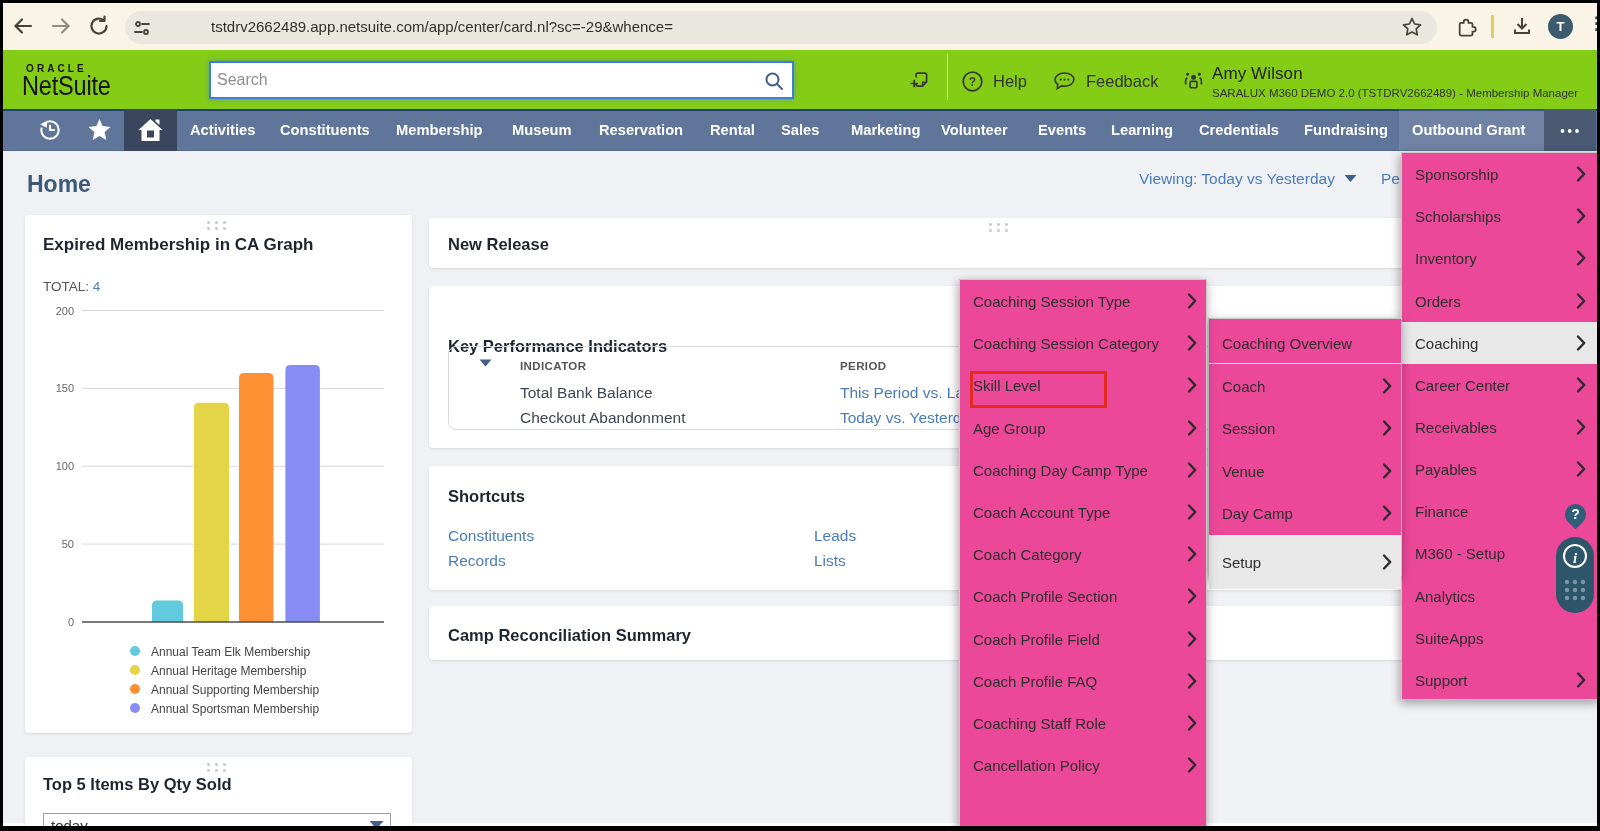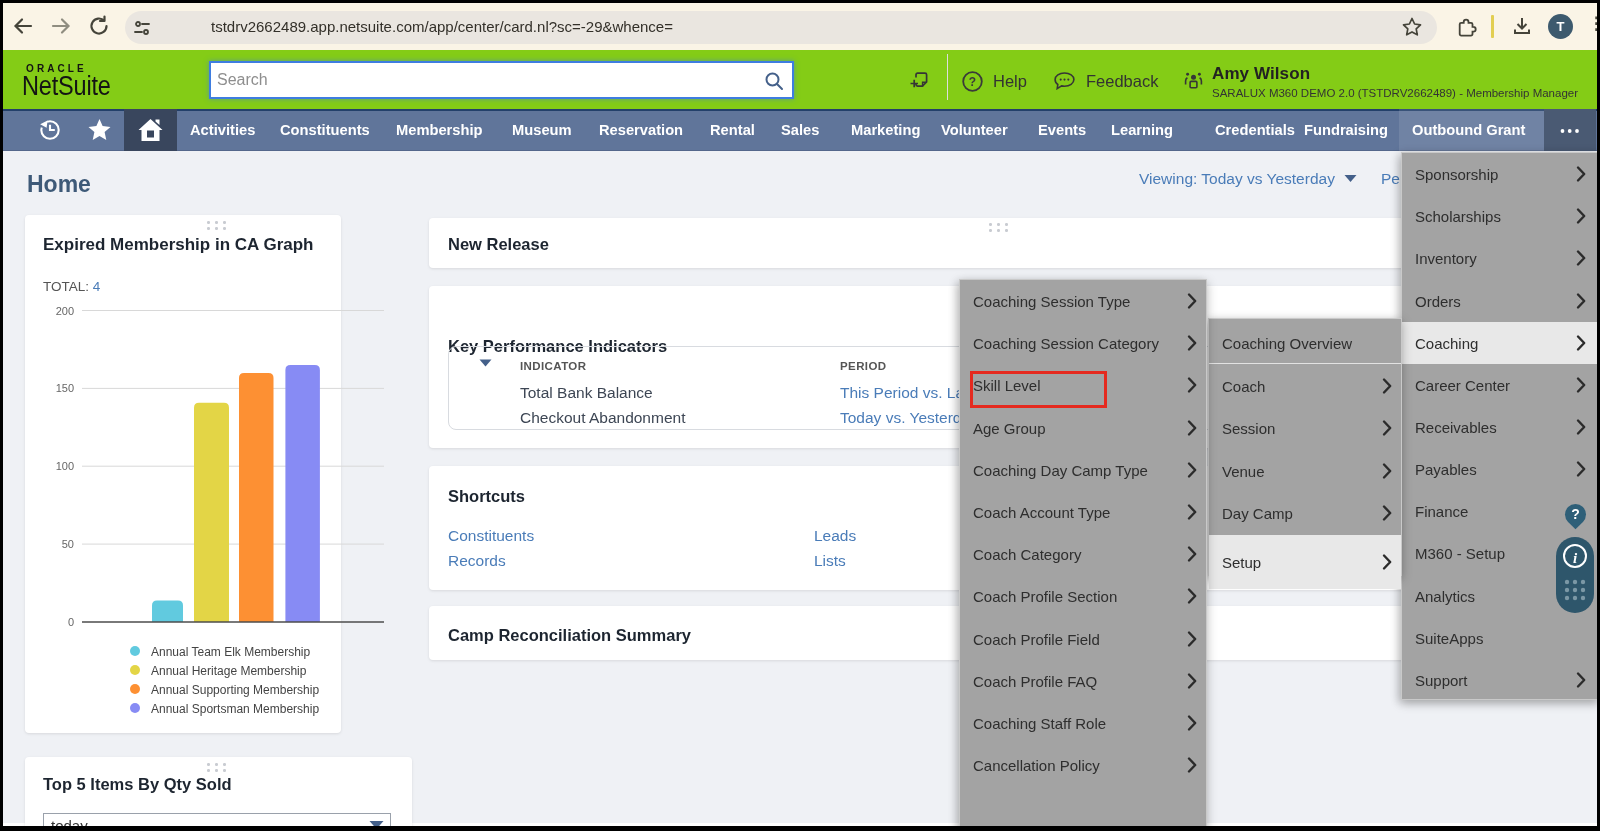--- a/index.html
+++ b/index.html
@@ -12,21 +12,21 @@
 #urlpill { position:absolute; left:125px; top:8px; width:1312px; height:33px; background:#eae6e0; border-radius:17px; }
 #urltext { position:absolute; left:163px; top:15px; font-size:15px; color:#333029;margin-left:48px; }
 
 
 #nsheader { position:absolute; left:0; top:50px; width:100%; height:59px; background:#84cc16; }
 #logo-oracle { position:absolute; left:26px; top:13px; font-size:10px; font-weight:bold; letter-spacing:3.1px; color:#141414; }
 #logo-netsuite { position:absolute; left:22px; top:20px; font-size:24.5px; color:#141414; letter-spacing:-0.2px; transform:scale(0.96,1.13); transform-origin:0 0; }
 #searchbox { position:absolute; left:209px; top:11px; width:585px; height:38px; background:#fff; border:2px solid #3e7de0; box-shadow:0 0 5px rgba(62,125,224,.6); }
 #searchbox .ph { position:absolute; left:6px; top:8px; font-size:16px; color:#8e8e8e; }
 .hdr-txt { position:absolute; font-size:16.5px; color:#333; }
-#amy { position:absolute; left:1212px; top:14px; font-size:17px; color:#222; font-weight:bold; letter-spacing:0.1px;}
+#amy { position:absolute; left:1212px; top:14px; font-size:17px; color:#222; font-weight:normal; letter-spacing:0.1px;}
 #amysub { position:absolute; left:1212px; top:37px; font-size:11.5px; color:#333; }
 
 
 #nav { position:absolute; left:0; top:109px; width:100%; height:42px; background:#60759a; }
 #homecell { position:absolute; left:124px; top:0; width:53px; height:42px; background:#39465d; }
 .tab { position:absolute; top:0; height:54px; line-height:42px; color:#fff; font-size:14.7px; font-weight:bold; white-space:nowrap; }
 #obg-hl { position:absolute; left:1399px; top:0; width:145px; height:42px; background:rgba(255,255,255,0.10); }
 
 
 #content { position:absolute; left:0; top:151px; width:100%; height:672px; background:#eff1f5; }
@@ -34,21 +34,21 @@
 #viewing { position:absolute; left:1139px; top:19px; font-size:15.5px; color:#4a7cb8; }
 #personalize { position:absolute; left:1381px; top:19px; font-size:15.5px; color:#4a7cb8; }
 
 .card { position:absolute; background:#fff; border-radius:4px; box-shadow:0 1px 3px rgba(0,0,0,0.10); }
 .cardtitle { font-weight:bold; color:#1d2530; font-size:16.5px; }
 .dots { position:absolute; width:22px; height:8px; }
 .dots i { position:absolute; width:2.5px; height:2.5px; background:#c9ccd2; border-radius:50%; }
 a.lnk { color:#4a7cb8; text-decoration:none; font-size:15.5px; }
 
 
-.menu { position:absolute; background:#a3a3a3; border:1px solid #c9c9c9; box-shadow:0 3px 10px rgba(0,0,0,0.25), -3px 3px 8px rgba(0,0,0,0.12); }
+.menu { position:absolute; background:#ec4899; border:1px solid #c9c9c9; box-shadow:0 3px 10px rgba(0,0,0,0.25), -3px 3px 8px rgba(0,0,0,0.12); }
 .mi { position:absolute; left:0; width:100%; height:42.2px; }
 .mi span { position:absolute; left:13px; top:50%; transform:translateY(-50%); font-size:15px; color:#2e2e2e; white-space:nowrap; }
 .mi.hl { background:#e8e8e8; }
 .chev { position:absolute; right:9px; top:50%; transform:translateY(-50%); }
 </style>
 </head>
 <body>
 <div id="frame">
 
   <div id="chrome">
@@ -149,39 +149,39 @@
     <div class="tab" style="left:280px;">Constituents</div>
     <div class="tab" style="left:396px;">Membership</div>
     <div class="tab" style="left:512px;">Museum</div>
     <div class="tab" style="left:599px;">Reservation</div>
     <div class="tab" style="left:710px;">Rental</div>
     <div class="tab" style="left:781px;">Sales</div>
     <div class="tab" style="left:843px;margin-left:8px;">Marketing</div>
     <div class="tab" style="left:941px;">Volunteer</div>
     <div class="tab" style="left:1038px;">Events</div>
     <div class="tab" style="left:1111px;">Learning</div>
-    <div class="tab" style="left:1199px;margin-left:16px;">Credentials</div>
+    <div class="tab" style="left:1199px;">Credentials</div>
     <div class="tab" style="left:1304px;">Fundraising</div>
     <div class="tab" style="left:1412px;">Outbound Grant</div>
     <svg class="abs" style="left:1556px;top:0" width="28" height="42" viewBox="0 0 28 42">
         <circle cx="6.5" cy="22" r="1.9" fill="#fff"></circle>
         <circle cx="13.7" cy="22" r="1.9" fill="#fff"></circle>
         <circle cx="21" cy="22" r="1.9" fill="#fff"></circle>
       </svg>
   </div>
 
   <div id="content">
     <div id="hometitle">Home</div>
     <div id="viewing">Viewing: Today vs Yesterday &nbsp;<svg width="13" height="9" viewBox="0 0 13 9" style="vertical-align:1px">
           <path d="M0.5 1 H12.5 L6.5 8 Z" fill="#44608a"></path>
         </svg></div>
     <div id="personalize">Personalize</div>
   </div>
 
-  <div class="card" style="left:25px;top:215px;width:316px;height:518px;">
+  <div class="card" style="left:25px;top:215px;width:387px;height:518px;">
     <div class="dots" style="left:182px;top:6px;">
         <i style="left:0;top:0"></i>
         <i style="left:8px;top:0"></i>
         <i style="left:16px;top:0"></i>
         <i style="left:0;top:6px"></i>
         <i style="left:8px;top:6px"></i>
         <i style="left:16px;top:6px"></i>
       </div>
     <div class="cardtitle abs" style="left:18px;top:20px;font-size:17px;">Expired Membership in CA Graph</div>
     <div class="abs" style="left:18px;top:64px;font-size:13.5px;color:#555;">TOTAL: <span style="color:#4a7cb8">4</span></div>

